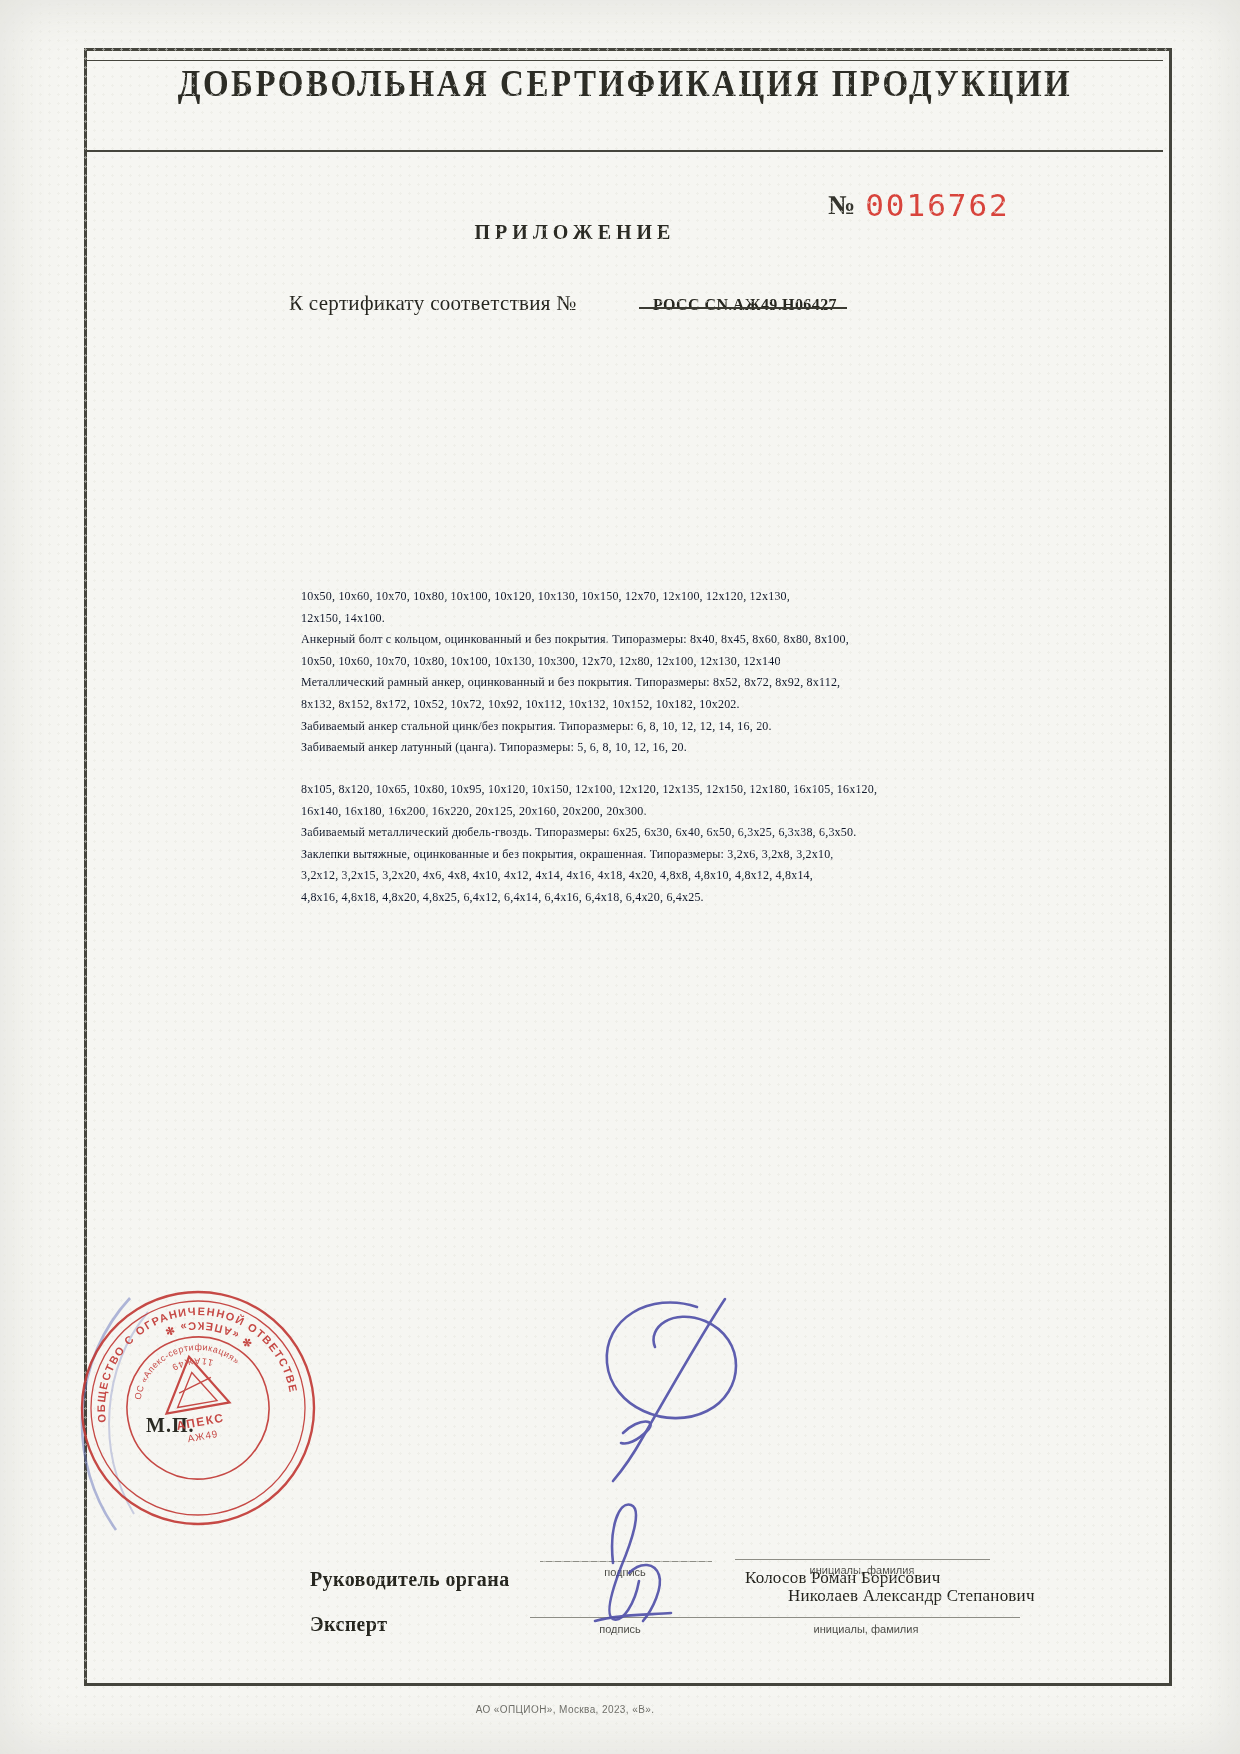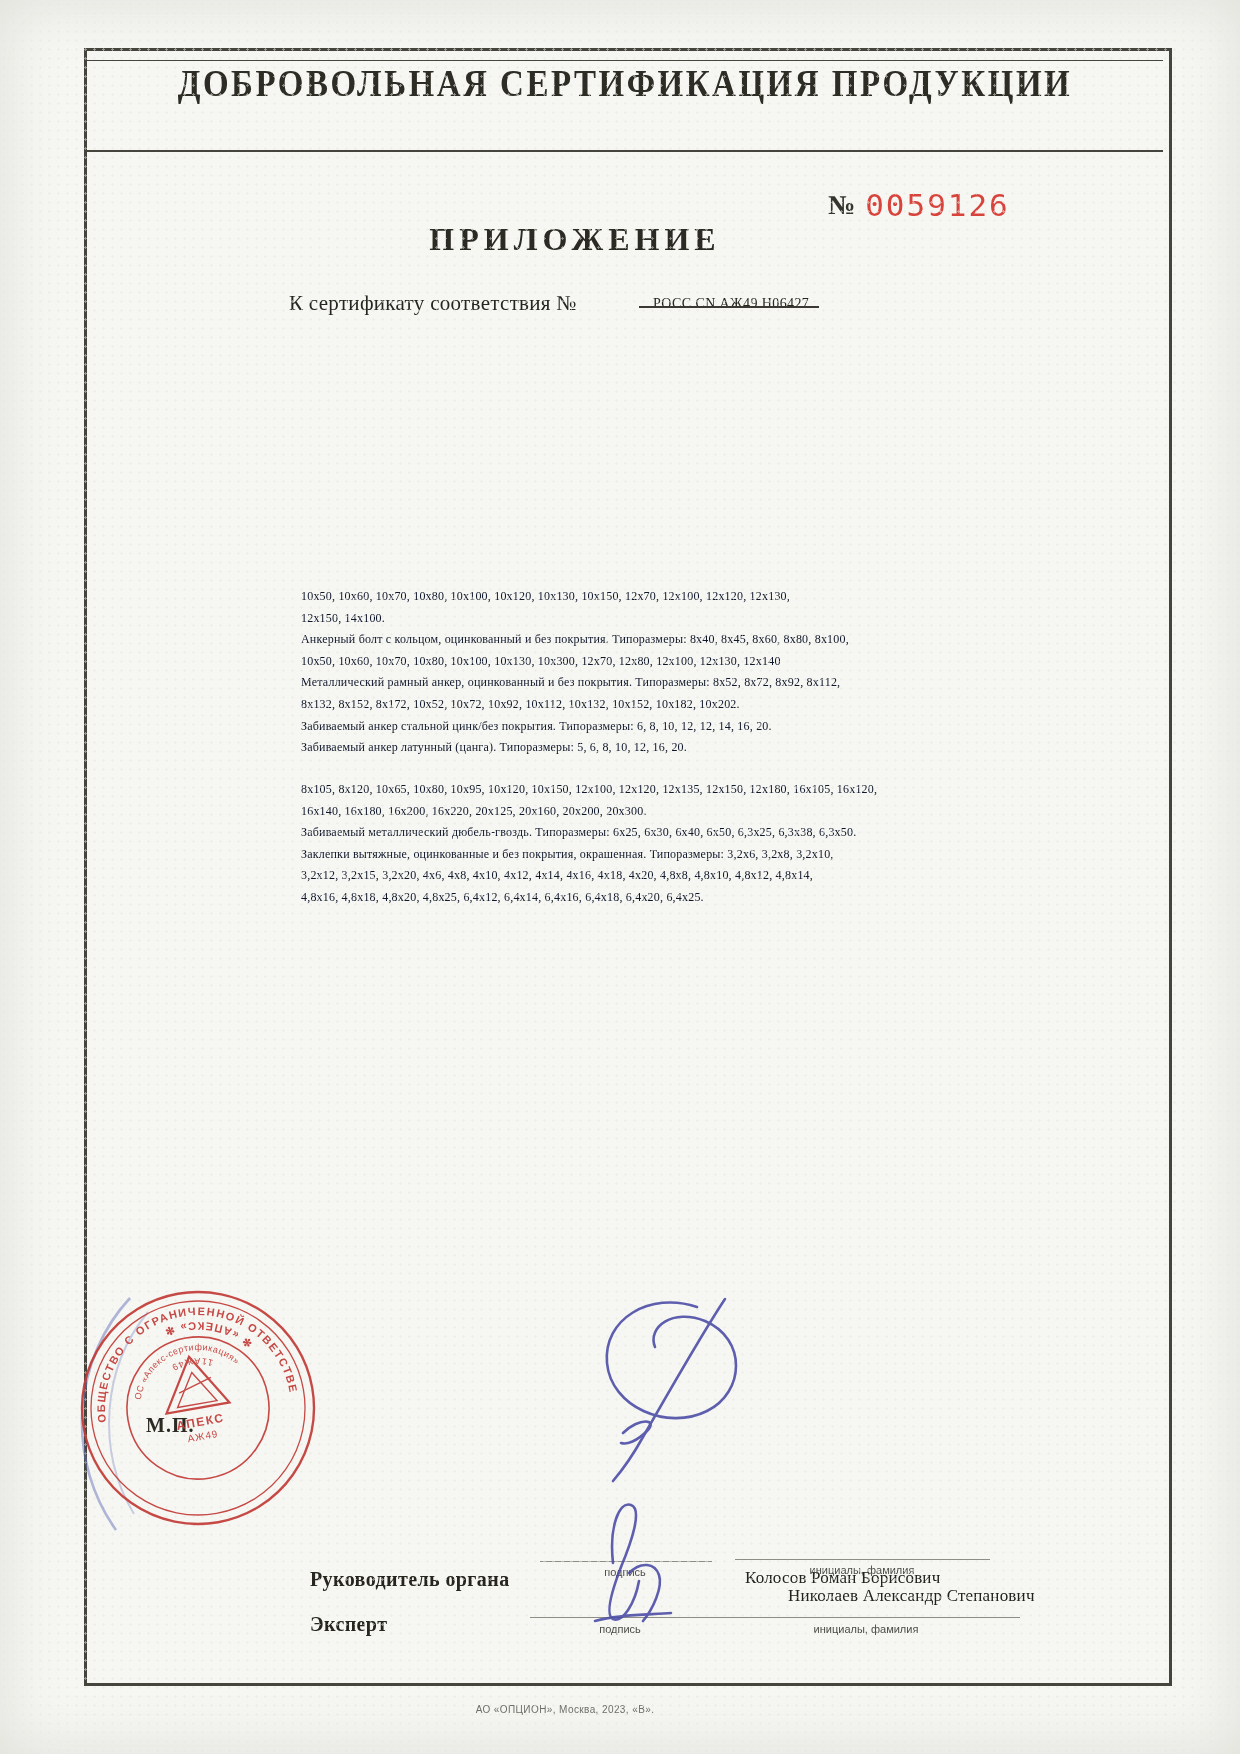--- a/index.html
+++ b/index.html
@@ -21,24 +21,24 @@
   .header-sep{ position:absolute; left:87px; top:150px; width:1076px; height:0;
     border-top:2px solid #45453d; }
   .header-title{ position:absolute; left:84px; top:66px; width:1082px; text-align:center;
     font-size:33px; font-weight:bold; letter-spacing:2.5px; color:#2d2d26;
     transform:scaleY(1.12); }
   .doc-number{ position:absolute; left:828px; top:188px; display:flex; align-items:flex-start; gap:10px;}
   .doc-number .no-sign{ font-size:27px; font-weight:bold; color:#35352e; line-height:34px;}
   .doc-number .digits{ font-family:"DejaVu Sans Mono", monospace; font-size:31px;
     letter-spacing:2px; color:#d8443c; line-height:34px; }
   .appendix-title{ position:absolute; left:300px; top:221px; width:550px; text-align:center;
-    font-size:32px; font-weight:bold; letter-spacing:5px; color:#2b2b24;}
+    font-size:20px; font-weight:bold; letter-spacing:5px; color:#2b2b24;}
   .cert-line-label{ position:absolute; left:289px; top:291px; font-size:21px; font-weight:normal;
     color:#26261f; letter-spacing:.3px;}
-  .cert-number{ position:absolute; left:653px; top:296px; font-size:14px; font-weight:normal;
+  .cert-number{ position:absolute; left:653px; top:296px; font-size:16px; font-weight:bold;
     color:#26261f; letter-spacing:.4px;}
   .cert-number::after{ content:""; position:absolute; left:-14px; right:-10px; top:62%;
     border-top:2px solid #3a3a32;}
   .body-block{ position:absolute; left:301px; width:760px; font-size:12px; color:#0f172a;}
   .body-block .line{ white-space:nowrap; line-height:21.6px; letter-spacing:.2px;}
   .body-1{ top:586px; }
   .body-2{ top:779px; }
   
   .role-label{ position:absolute; font-size:20px; font-weight:bold; color:#26261f; letter-spacing:.4px;}
   .role-1{ left:310px; top:1568px;}
@@ -71,21 +71,21 @@
 <div class="page">
 
   <div class="frame"></div>
   <div class="frame-inner-top"></div>
   <div class="header-sep"></div>
 
   <div class="header-title">ДОБРОВОЛЬНАЯ СЕРТИФИКАЦИЯ ПРОДУКЦИИ</div>
 
   <div class="doc-number">
     <span class="no-sign">№</span>
-    <span class="digits">0059126</span>
+    <span class="digits">0016762</span>
   </div>
 
   <div class="appendix-title">ПРИЛОЖЕНИЕ</div>
 
   <div class="cert-line-label">К сертификату соответствия №</div>
   <div class="cert-number">РОСС CN.АЖ49.Н06427</div>
 
   <div class="body-block body-1">
       <div class="line">10х50, 10х60, 10х70, 10х80, 10х100, 10х120, 10х130, 10х150, 12х70, 12х100, 12х120, 12х130,</div>
       <div class="line">12х150, 14х100.</div>

